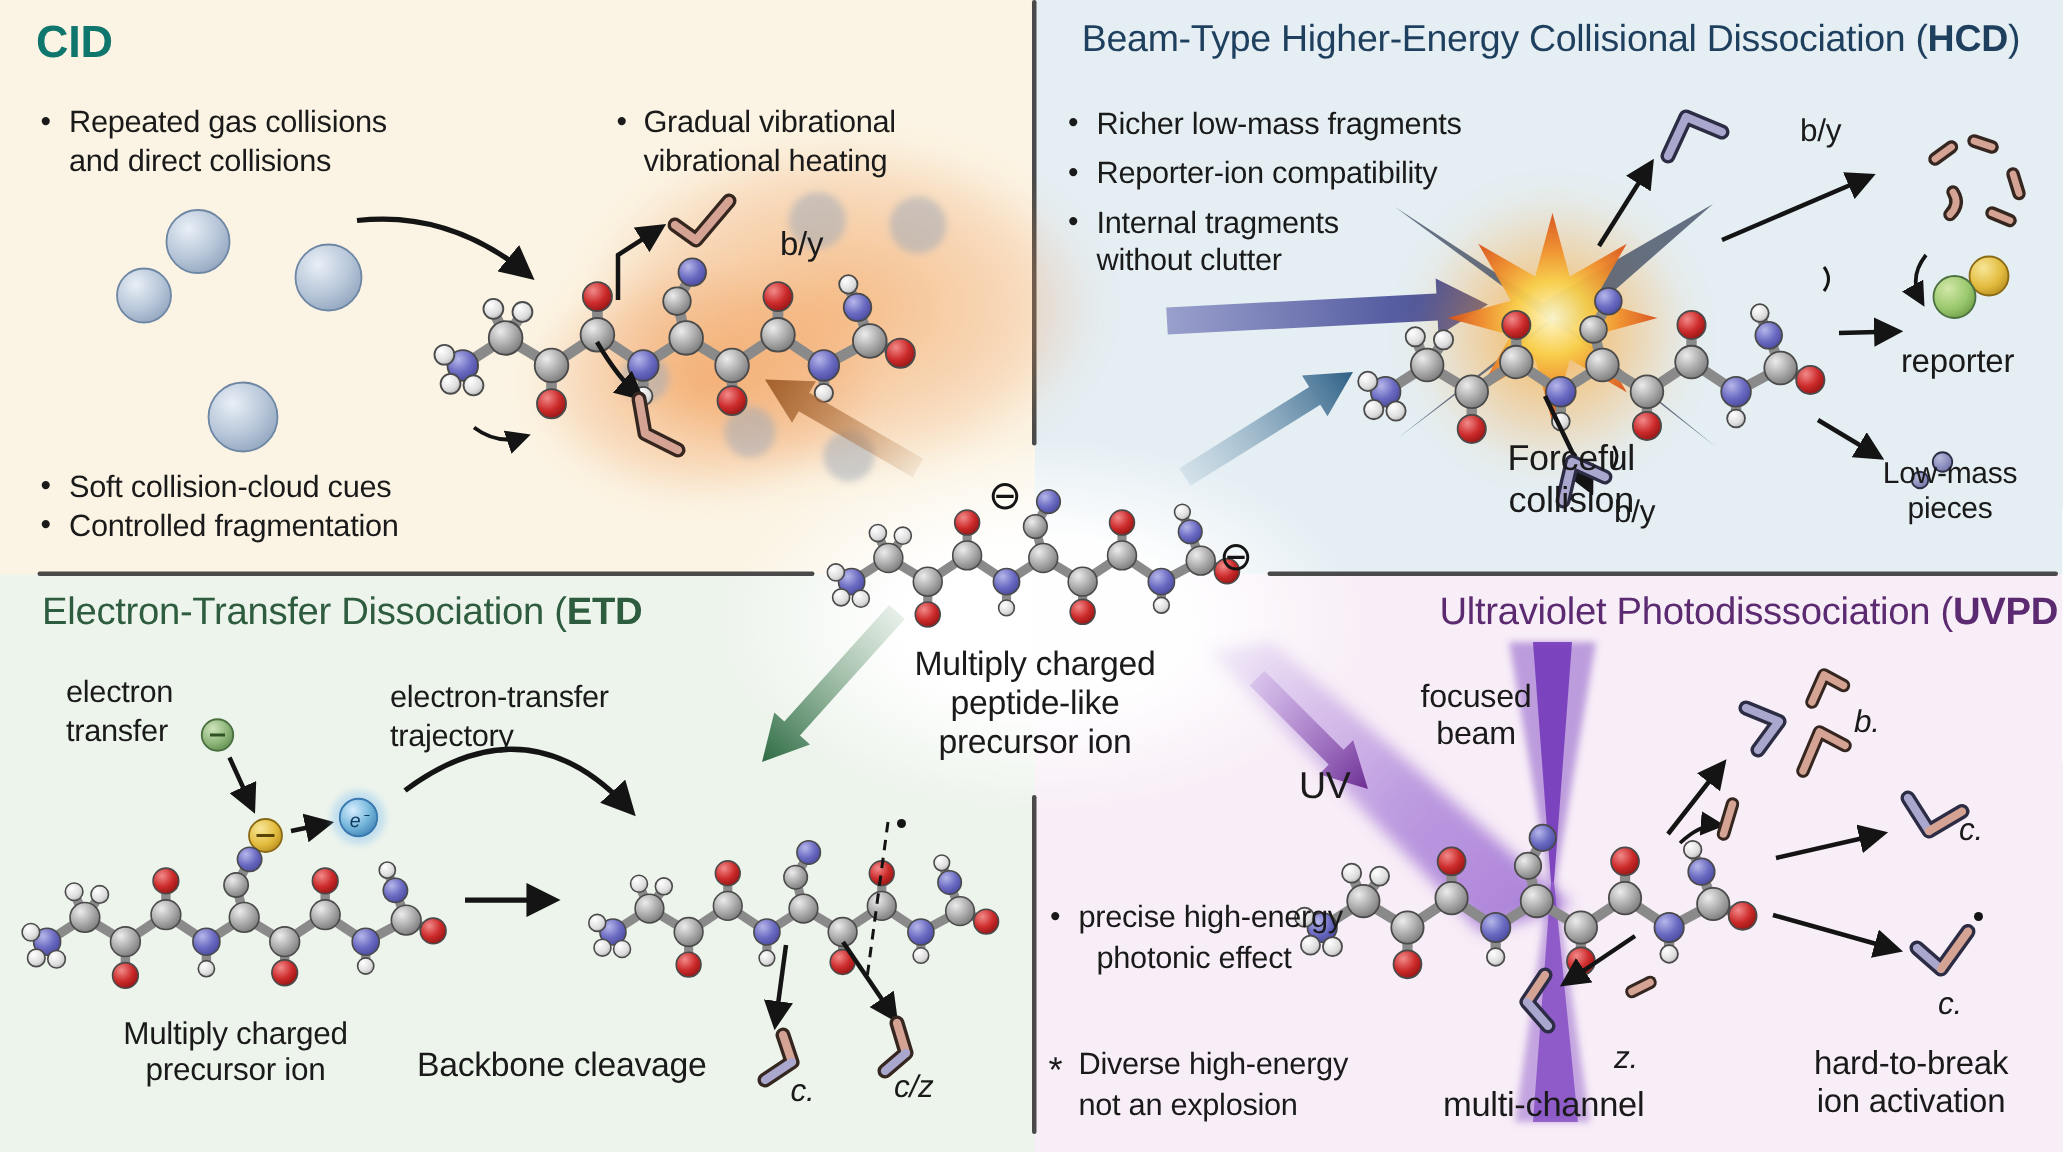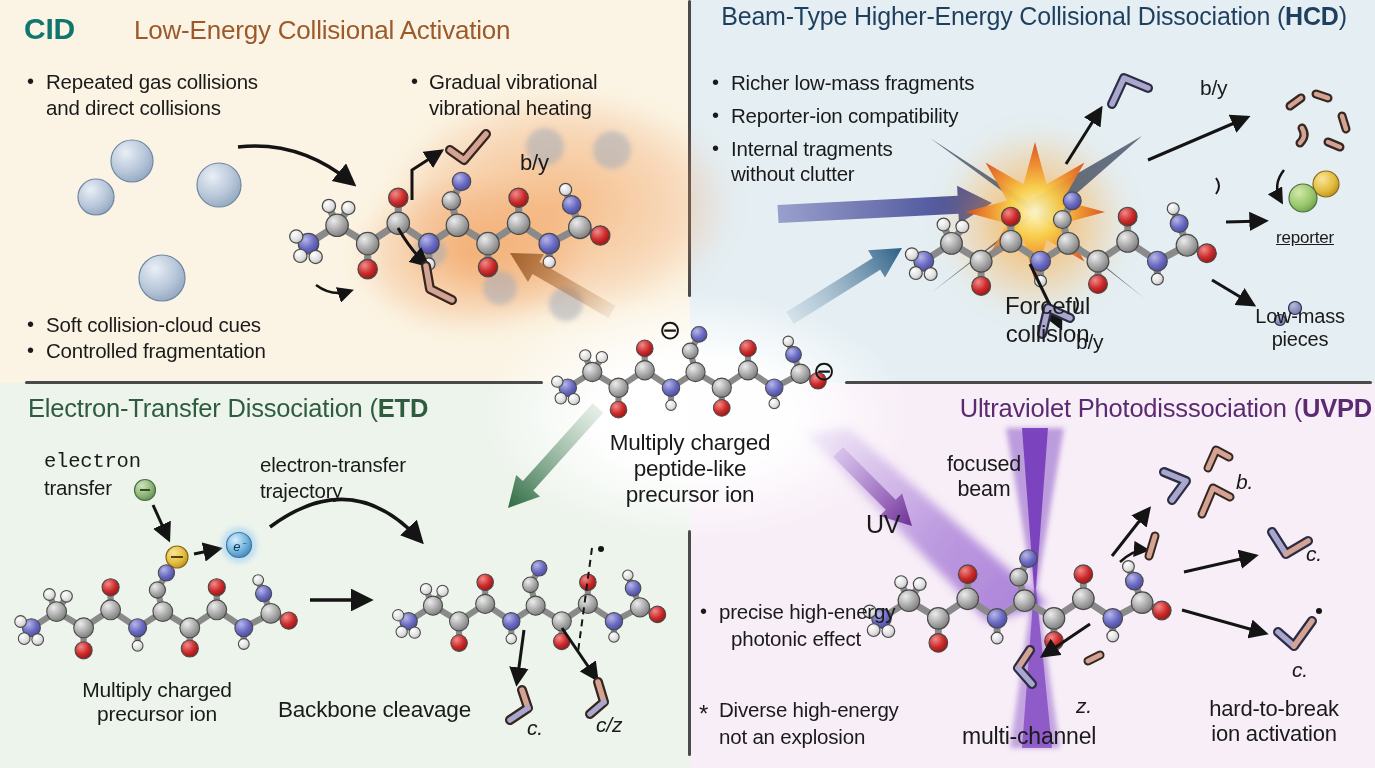--- a/index.html
+++ b/index.html
@@ -343,65 +343,64 @@
         <path d="M1030,650 L1018,668 L1032,684" stroke="#2c2c44" stroke-width="10"></path>
         <path d="M1030,650 L1018,668" stroke="#d5a394" stroke-width="5.5"></path>
           <path d="M1018,668 L1032,684" stroke="#a9a7cd" stroke-width="5.5"></path>
         <path d="M1088,661 L1100,655" stroke="#35261f" stroke-width="9"></path>
           <path d="M1088,661 L1100,655" stroke="#d5a394" stroke-width="5"></path>
       </g>
     </g>
   </svg>
 
   <div class="lbl" style="left:24px;top:12px;font-size:30px;font-weight:800;color:#0f766e;">CID</div>
-  <div class="lbl" style="left:134px;top:16px;font-size:26px;color:#9c5a2a;">Low-Energy Collisional Activation</div>
   <div class="lbl dot" style="left:27px;top:70px;">•</div>
   <div class="lbl b" style="left:46px;top:70px;">Repeated gas collisions</div>
   <div class="lbl b" style="left:46px;top:96px;">and direct collisions</div>
   <div class="lbl dot" style="left:411px;top:70px;">•</div>
   <div class="lbl b" style="left:429px;top:70px;">Gradual vibrational</div>
   <div class="lbl b" style="left:429px;top:96px;">vibrational heating</div>
   <div class="lbl" style="left:520px;top:150px;font-size:22px;">b/y</div>
   <div class="lbl dot" style="left:27px;top:313px;">•</div>
   <div class="lbl b" style="left:46px;top:313px;">Soft collision-cloud cues</div>
   <div class="lbl dot" style="left:27px;top:339px;">•</div>
   <div class="lbl b" style="left:46px;top:339px;">Controlled fragmentation</div>
 
-  <div class="lbl ctr" style="left:700px;top:2px;width:668px;font-size:25px;color:#1e3f5e;">
+  <div class="lbl ctr" style="left:700px;top:12px;width:668px;font-size:25px;color:#1e3f5e;">
     <span style="display:inline">Beam-Type Higher-Energy Collisional Dissociation (</span><b style="display:inline">HCD</b><span style="display:inline">)</span>
   </div>
   <div class="lbl dot" style="left:712px;top:71px;">•</div>
   <div class="lbl b" style="left:731px;top:71px;">Richer low-mass fragments</div>
   <div class="lbl dot" style="left:712px;top:104px;">•</div>
   <div class="lbl b" style="left:731px;top:104px;">Reporter-ion compatibility</div>
   <div class="lbl dot" style="left:712px;top:137px;">•</div>
   <div class="lbl b" style="left:731px;top:137px;">Internal tragments</div>
   <div class="lbl b" style="left:731px;top:162px;">without clutter</div>
   <div class="lbl" style="left:1200px;top:76px;font-size:21px;">b/y</div>
   <div class="lbl ctr" style="left:960px;top:292px;width:175px;font-size:24px;">
     <span>Forceful</span>
     <span>collision</span>
   </div>
   <div class="lbl" style="left:1076px;top:330px;font-size:21px;">b/y</div>
-  <div class="lbl ctr" style="left:1235px;top:228px;width:140px;font-size:17px;text-decoration:underline;">reporter</div>
+  <div class="lbl ctr" style="left:1235px;top:228px;width:140px;font-size:22px;">reporter</div>
   <div class="lbl ctr" style="left:1235px;top:305px;width:130px;font-size:20px;">
     <span>Low-mass</span>
     <span>pieces</span>
   </div>
 
   <div class="lbl ctr" style="left:565px;top:430px;width:250px;font-size:22.5px;">
     <span>Multiply charged</span>
     <span>peptide-like</span>
     <span>precursor ion</span>
   </div>
 
   <div class="lbl" style="left:28px;top:394px;font-size:25.5px;color:#2e5c3e;">
     <span style="display:inline">Electron-Transfer Dissociation (</span><b style="display:inline">ETD</b>
   </div>
-  <div class="lbl b" style="left:44px;top:450px;font-family:Liberation Mono, monospace;">electron</div>
+  <div class="lbl b" style="left:44px;top:450px;">electron</div>
   <div class="lbl b" style="left:44px;top:476px;">transfer</div>
   <div class="lbl b" style="left:260px;top:453px;">electron-transfer</div>
   <div class="lbl b" style="left:260px;top:479px;">trajectory</div>
   <div class="lbl ctr" style="left:58px;top:678px;width:198px;font-size:21px;">
     <span>Multiply charged</span>
     <span>precursor ion</span>
   </div>
   <div class="lbl" style="left:278px;top:697px;font-size:22.5px;">Backbone cleavage</div>
   <div class="lbl it" style="left:527px;top:716px;font-size:21px;">c.</div>
   <div class="lbl it" style="left:596px;top:713px;font-size:21px;">c/z</div>

